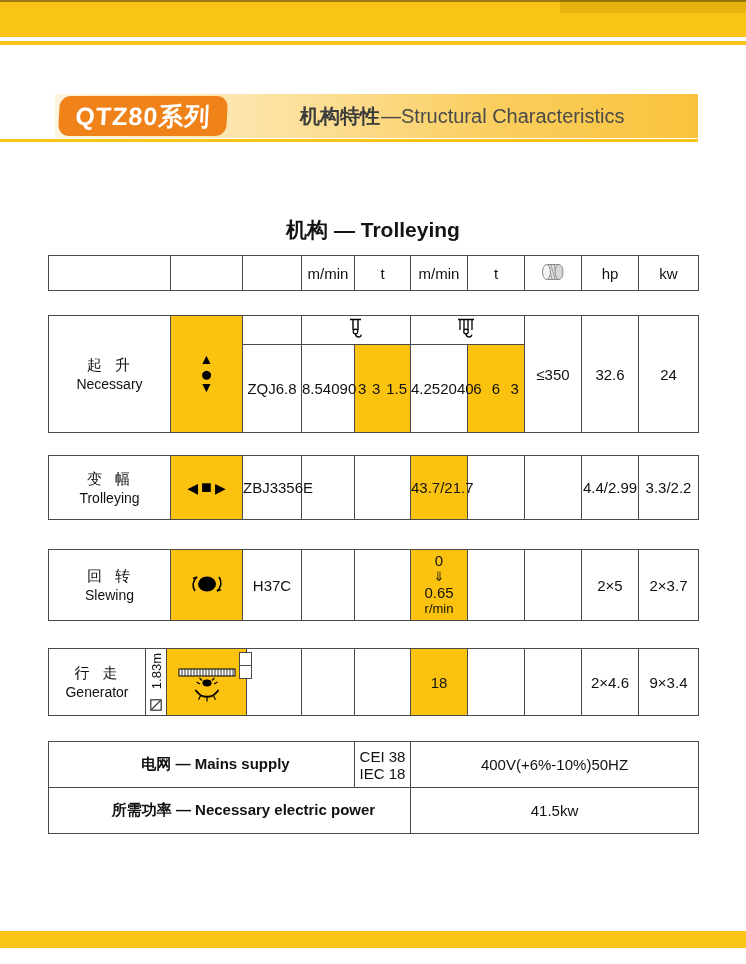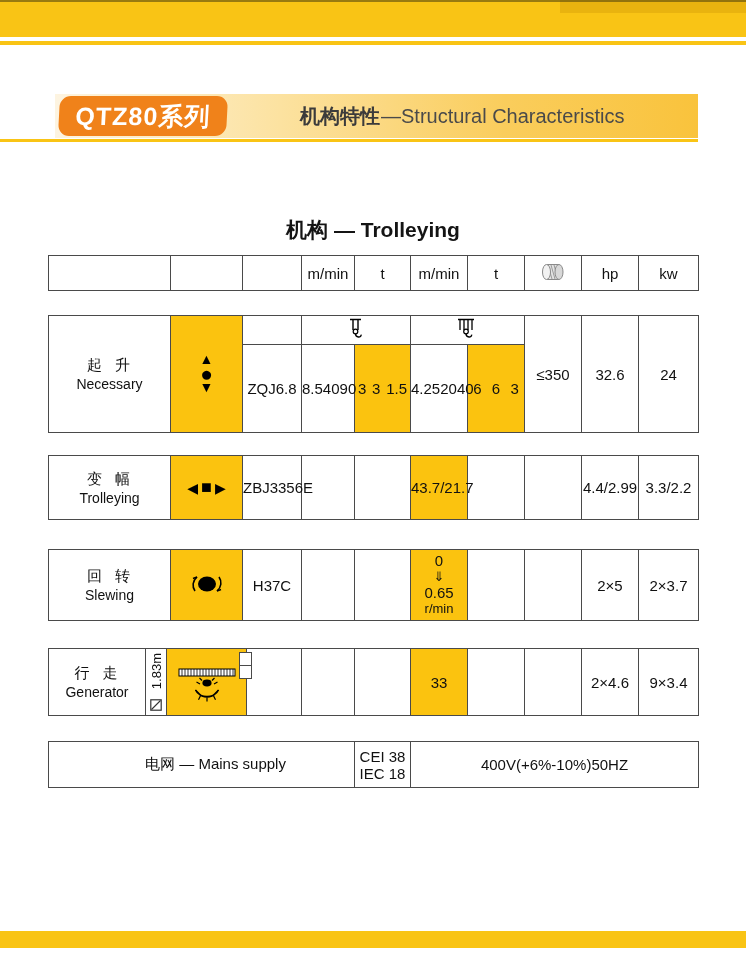--- a/index.html
+++ b/index.html
@@ -33,21 +33,21 @@
   .label-cell .cn{display:block;font-size:15px;letter-spacing:2px;font-family:Liberation Mono, monospace;}
   .label-cell .en{display:block;font-size:14px;margin-top:1px;}
   .unit-row td{height:34px;font-size:14px;}
   .hoist-r1 td{height:28px;}
   .hoist-r2 td{height:87px;}
   .stack{height:87px;display:flex;flex-direction:row;justify-content:space-around;align-items:center;}
   .trolley-row td{height:63px;}
   .slew-row td{height:70px;}
   .travel-row td{height:66px;}
   .power-row td{height:45px;}
-  .power-label{text-align:right;padding-left:28px !important;font-size:15px;}
+  .power-label{text-align:right;padding-left:28px !important;font-size:15px;font-weight:bold;}
   .std-cell{font-size:14px;line-height:17px;}
   
   .hoist-icon{display:flex;flex-direction:column;align-items:center;line-height:.85;color:#000;}
   .hoist-icon .tri{font-size:14px;}
   .hoist-icon .dot{font-size:21px;line-height:.8;}
   .trolley-icon{display:flex;align-items:center;justify-content:center;gap:3px;color:#000;}
   .trolley-icon .tri{font-size:14px;}
   .trolley-icon .sq{font-size:18px;}
   .slew-speed{line-height:16px;font-size:15px;}
   .slew-speed .small{font-size:13px;}
@@ -322,21 +322,21 @@
         <path d="M24.5,30 a12,9 0 0 0 23,0" fill="none" stroke="#000" stroke-width="1.3"></path>
         <path d="M28,33.5 a9,6.5 0 0 0 16,0" fill="none" stroke="#000" stroke-width="1.3"></path>
         <path d="M24.5,30 L28,33.5 M29.5,35.8 l-2,4 M36,37.5 v4 M42.5,35.8 l2,4 M47.5,30 L44,33.5" stroke="#000" stroke-width="1.2"></path>
       </svg>
       <div class="t-box t-box1"></div>
       <div class="t-box t-box2"></div>
     </td>
     <td></td>
     <td></td>
     <td></td>
-    <td class="hl">33</td>
+    <td class="hl">18</td>
     <td></td>
     <td></td>
     <td>2×4.6</td>
     <td>9×3.4</td>
   </tr>
 </tbody>
   </table>
 
 <table class="tbl" style="top:741px">
   <colgroup>
@@ -346,16 +346,20 @@
   </colgroup>
   <tbody>
       <tr class="power-row">
     <td class="power-label">电网 — Mains supply</td>
     <td class="std-cell">
       <div>CEI 38</div>
       <div>IEC 18</div>
     </td>
     <td>400V(+6%-10%)50HZ</td>
   </tr>
+  <tr class="power-row">
+    <td class="power-label" colspan="2">所需功率 — Necessary electric power</td>
+    <td>41.5kw</td>
+  </tr>
 </tbody>
   </table>
 
 <div class="bottom-bar"></div>
 
 </body></html>

